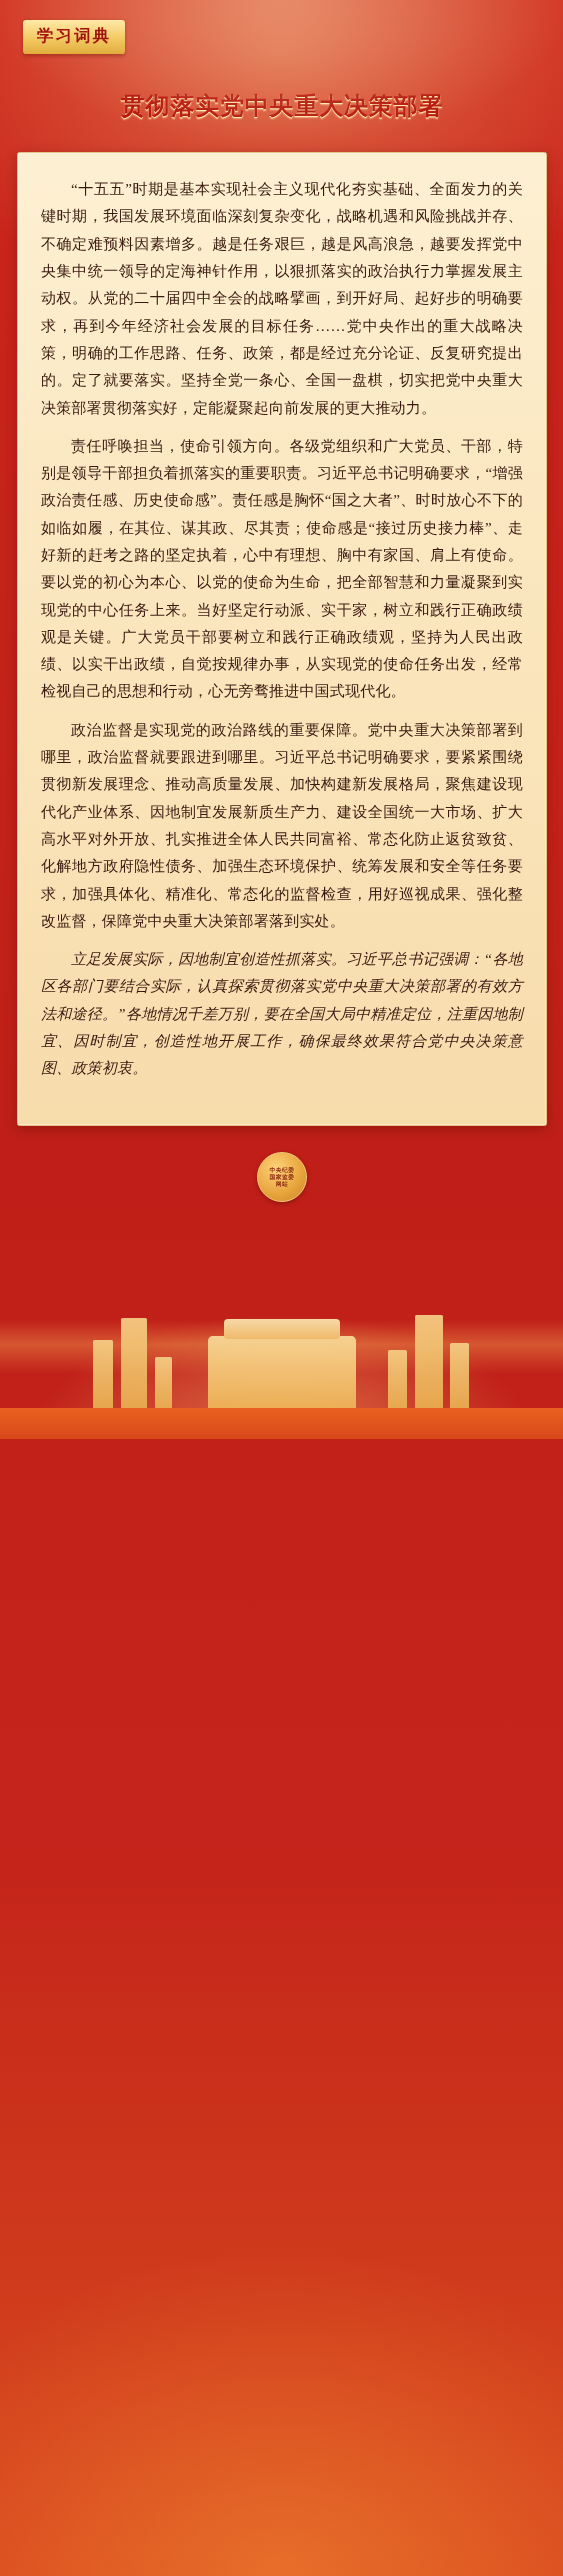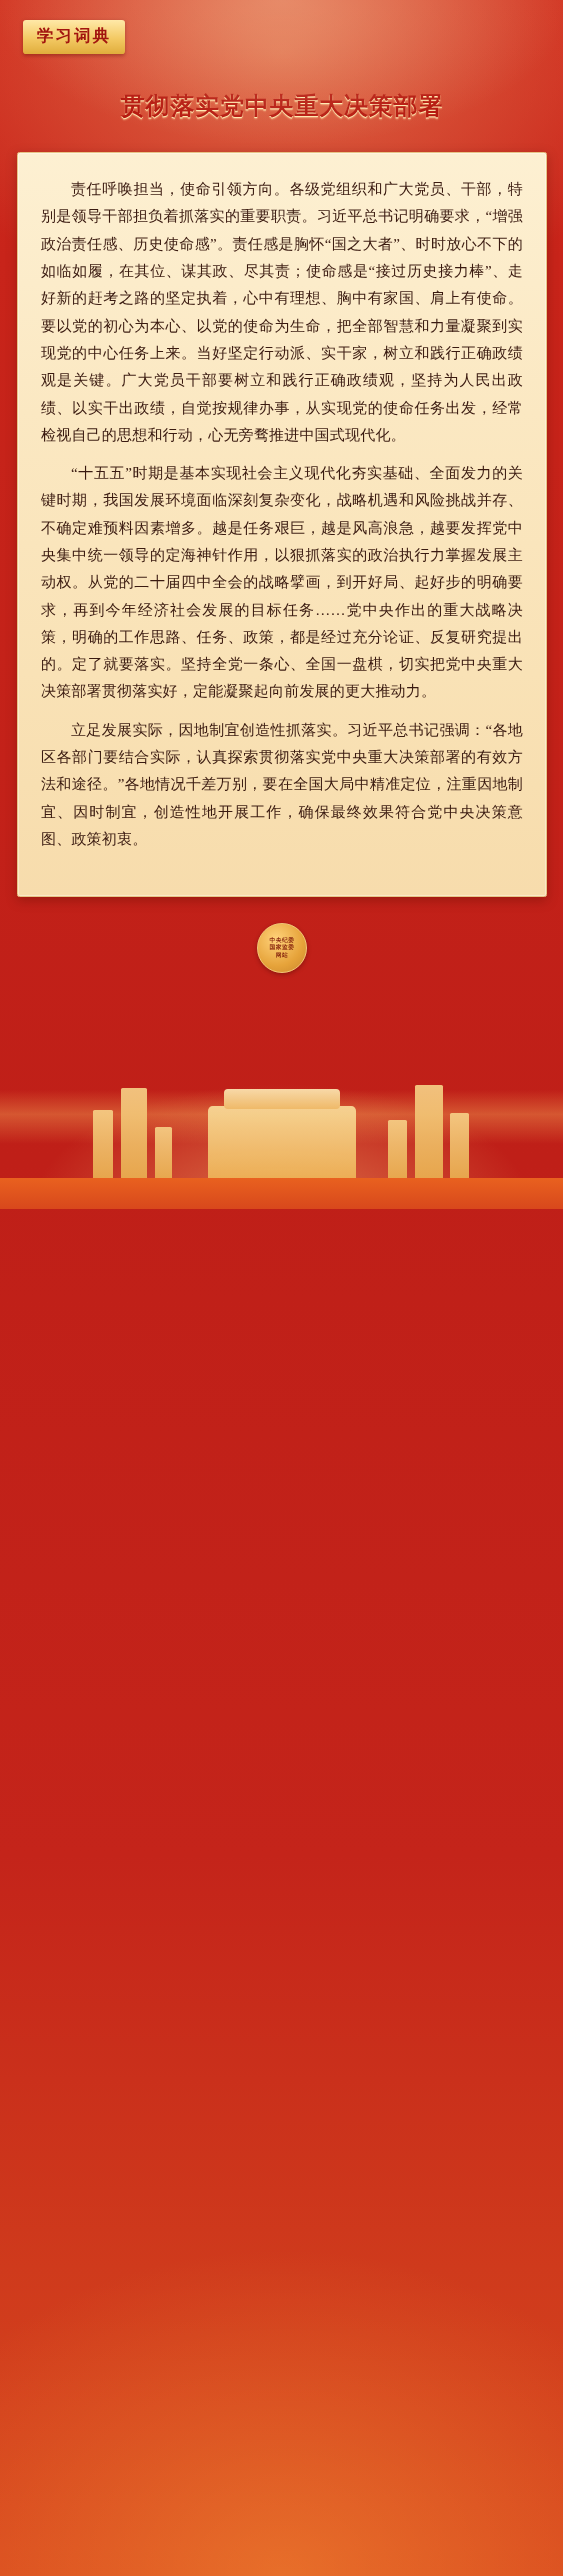--- a/index.html
+++ b/index.html
@@ -71,21 +71,21 @@
   .card p{
     margin:0 0 11px 0;
     text-indent:2em;
     font-size:15px;
     line-height:1.82;
     color:#3a1a10;
     text-align:justify;
     text-justify:inter-ideograph;
     letter-spacing:0.2px;
   }
-  .card p:last-child{margin-bottom:16px;}
+  .card p:last-child{margin-bottom:16px;font-style:italic;}
 
   
   .seal-wrap{
     display:flex;justify-content:center;align-items:center;
     padding:26.4px 0 7.8px 0;
   }
   .seal{
     width:48px;height:48px;border-radius:50%;
     background:radial-gradient(circle at 38% 32%, #ffd27a, #e6a33a 60%, #c9862b 100%);
     border:1.6px solid #f0c877;
@@ -155,22 +155,23 @@
 
   <div class="header">
     <span class="badge">学习词典</span>
   </div>
 
   <div class="title-wrap">
     <h1 class="title">贯彻落实党中央重大决策部署</h1>
   </div>
 
   <div class="card">
+    <p>“十五五”时期是基本实现社会主义现代化夯实基础、全面发力的关键时期，我国发展环境面临深刻复杂变化，战略机遇和风险挑战并存、不确定难预料因素增多。越是任务艰巨，越是风高浪急，越要发挥党中央集中统一领导的定海神针作用，以狠抓落实的政治执行力掌握发展主动权。从党的二十届四中全会的战略擘画，到开好局、起好步的明确要求，再到今年经济社会发展的目标任务……党中央作出的重大战略决策，明确的工作思路、任务、政策，都是经过充分论证、反复研究提出的。定了就要落实。坚持全党一条心、全国一盘棋，切实把党中央重大决策部署贯彻落实好，定能凝聚起向前发展的更大推动力。</p>
     <p>责任呼唤担当，使命引领方向。各级党组织和广大党员、干部，特别是领导干部担负着抓落实的重要职责。习近平总书记明确要求，“增强政治责任感、历史使命感”。责任感是胸怀“国之大者”、时时放心不下的如临如履，在其位、谋其政、尽其责；使命感是“接过历史接力棒”、走好新的赶考之路的坚定执着，心中有理想、胸中有家国、肩上有使命。要以党的初心为本心、以党的使命为生命，把全部智慧和力量凝聚到实现党的中心任务上来。当好坚定行动派、实干家，树立和践行正确政绩观是关键。广大党员干部要树立和践行正确政绩观，坚持为人民出政绩、以实干出政绩，自觉按规律办事，从实现党的使命任务出发，经常检视自己的思想和行动，心无旁骛推进中国式现代化。</p>
-    <p>“十五五”时期是基本实现社会主义现代化夯实基础、全面发力的关键时期，我国发展环境面临深刻复杂变化，战略机遇和风险挑战并存、不确定难预料因素增多。越是任务艰巨，越是风高浪急，越要发挥党中央集中统一领导的定海神针作用，以狠抓落实的政治执行力掌握发展主动权。从党的二十届四中全会的战略擘画，到开好局、起好步的明确要求，再到今年经济社会发展的目标任务……党中央作出的重大战略决策，明确的工作思路、任务、政策，都是经过充分论证、反复研究提出的。定了就要落实。坚持全党一条心、全国一盘棋，切实把党中央重大决策部署贯彻落实好，定能凝聚起向前发展的更大推动力。</p>
+    <p>政治监督是实现党的政治路线的重要保障。党中央重大决策部署到哪里，政治监督就要跟进到哪里。习近平总书记明确要求，要紧紧围绕贯彻新发展理念、推动高质量发展、加快构建新发展格局，聚焦建设现代化产业体系、因地制宜发展新质生产力、建设全国统一大市场、扩大高水平对外开放、扎实推进全体人民共同富裕、常态化防止返贫致贫、化解地方政府隐性债务、加强生态环境保护、统筹发展和安全等任务要求，加强具体化、精准化、常态化的监督检查，用好巡视成果、强化整改监督，保障党中央重大决策部署落到实处。</p>
     <p>立足发展实际，因地制宜创造性抓落实。习近平总书记强调：“各地区各部门要结合实际，认真探索贯彻落实党中央重大决策部署的有效方法和途径。”各地情况千差万别，要在全国大局中精准定位，注重因地制宜、因时制宜，创造性地开展工作，确保最终效果符合党中央决策意图、政策初衷。</p>
   </div>
 
   <div class="seal-wrap">
     <div class="seal">
       <span>中央纪委</span>
       <span>国家监委</span>
       <span>网站</span>
     </div>
   </div>

